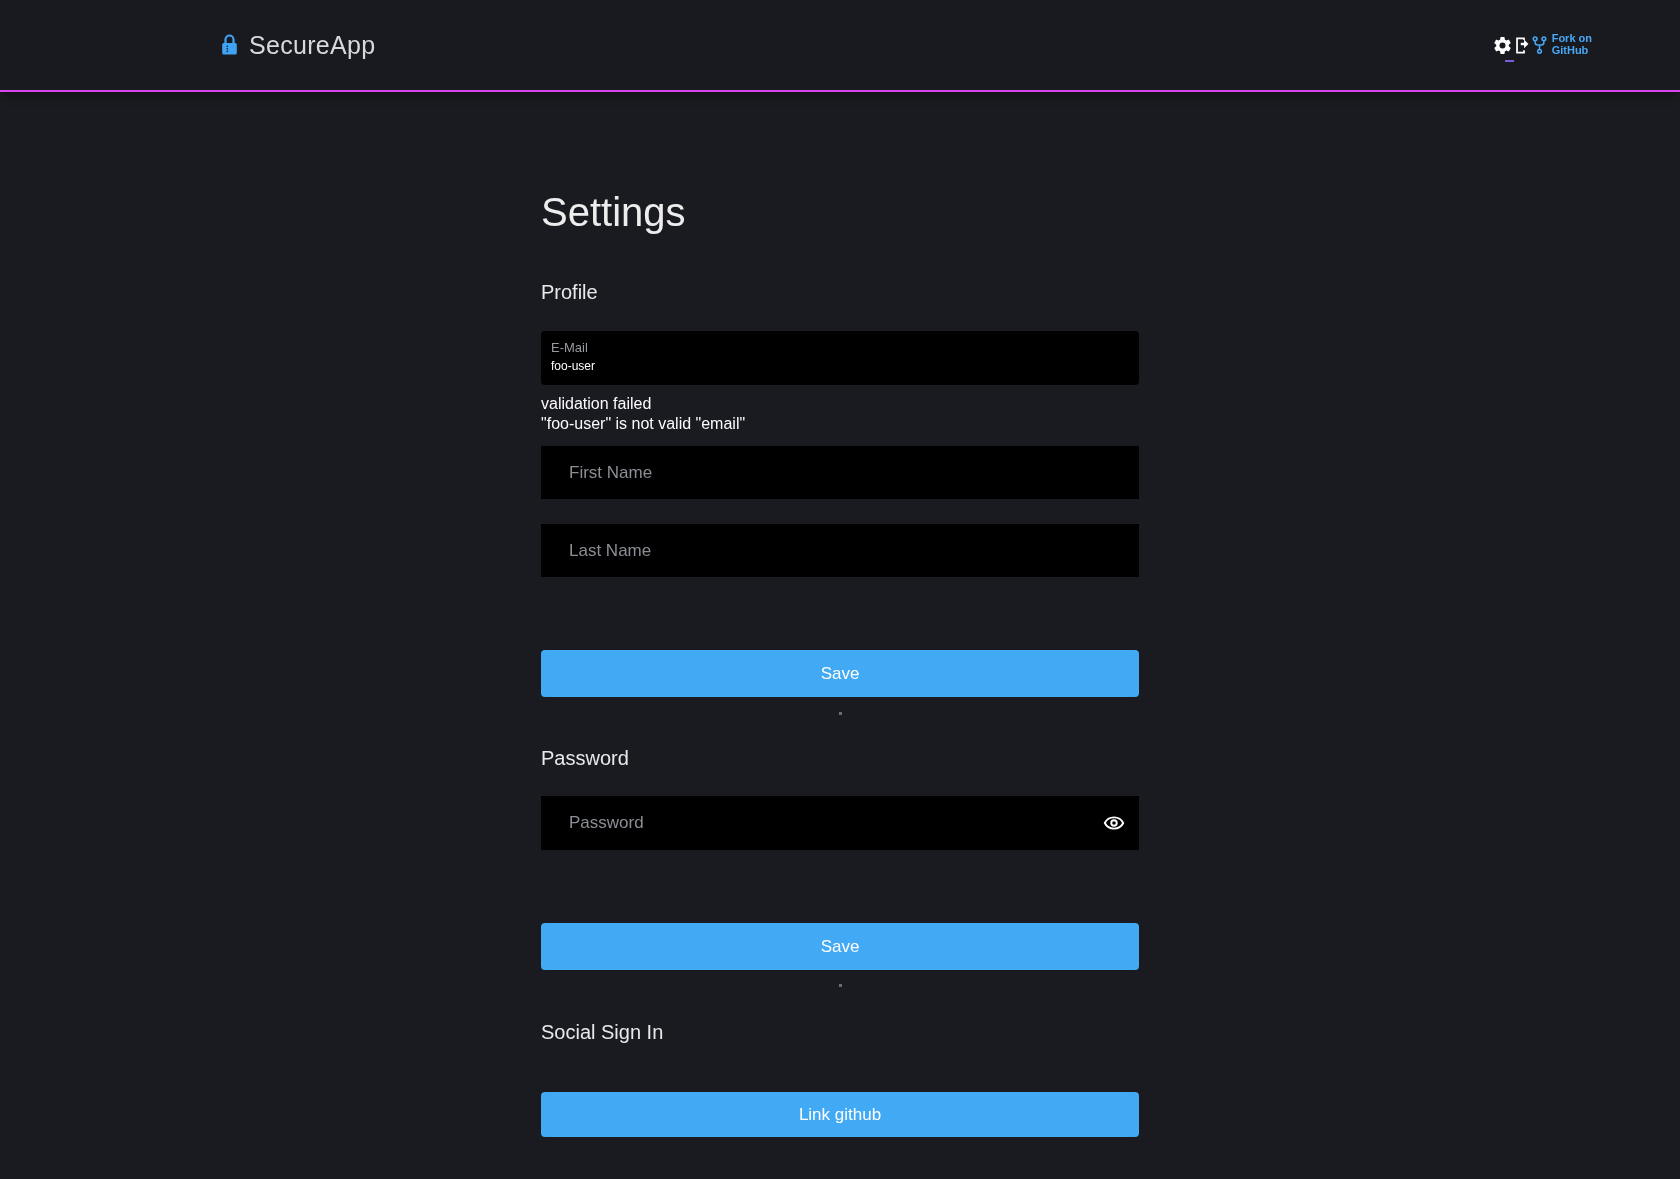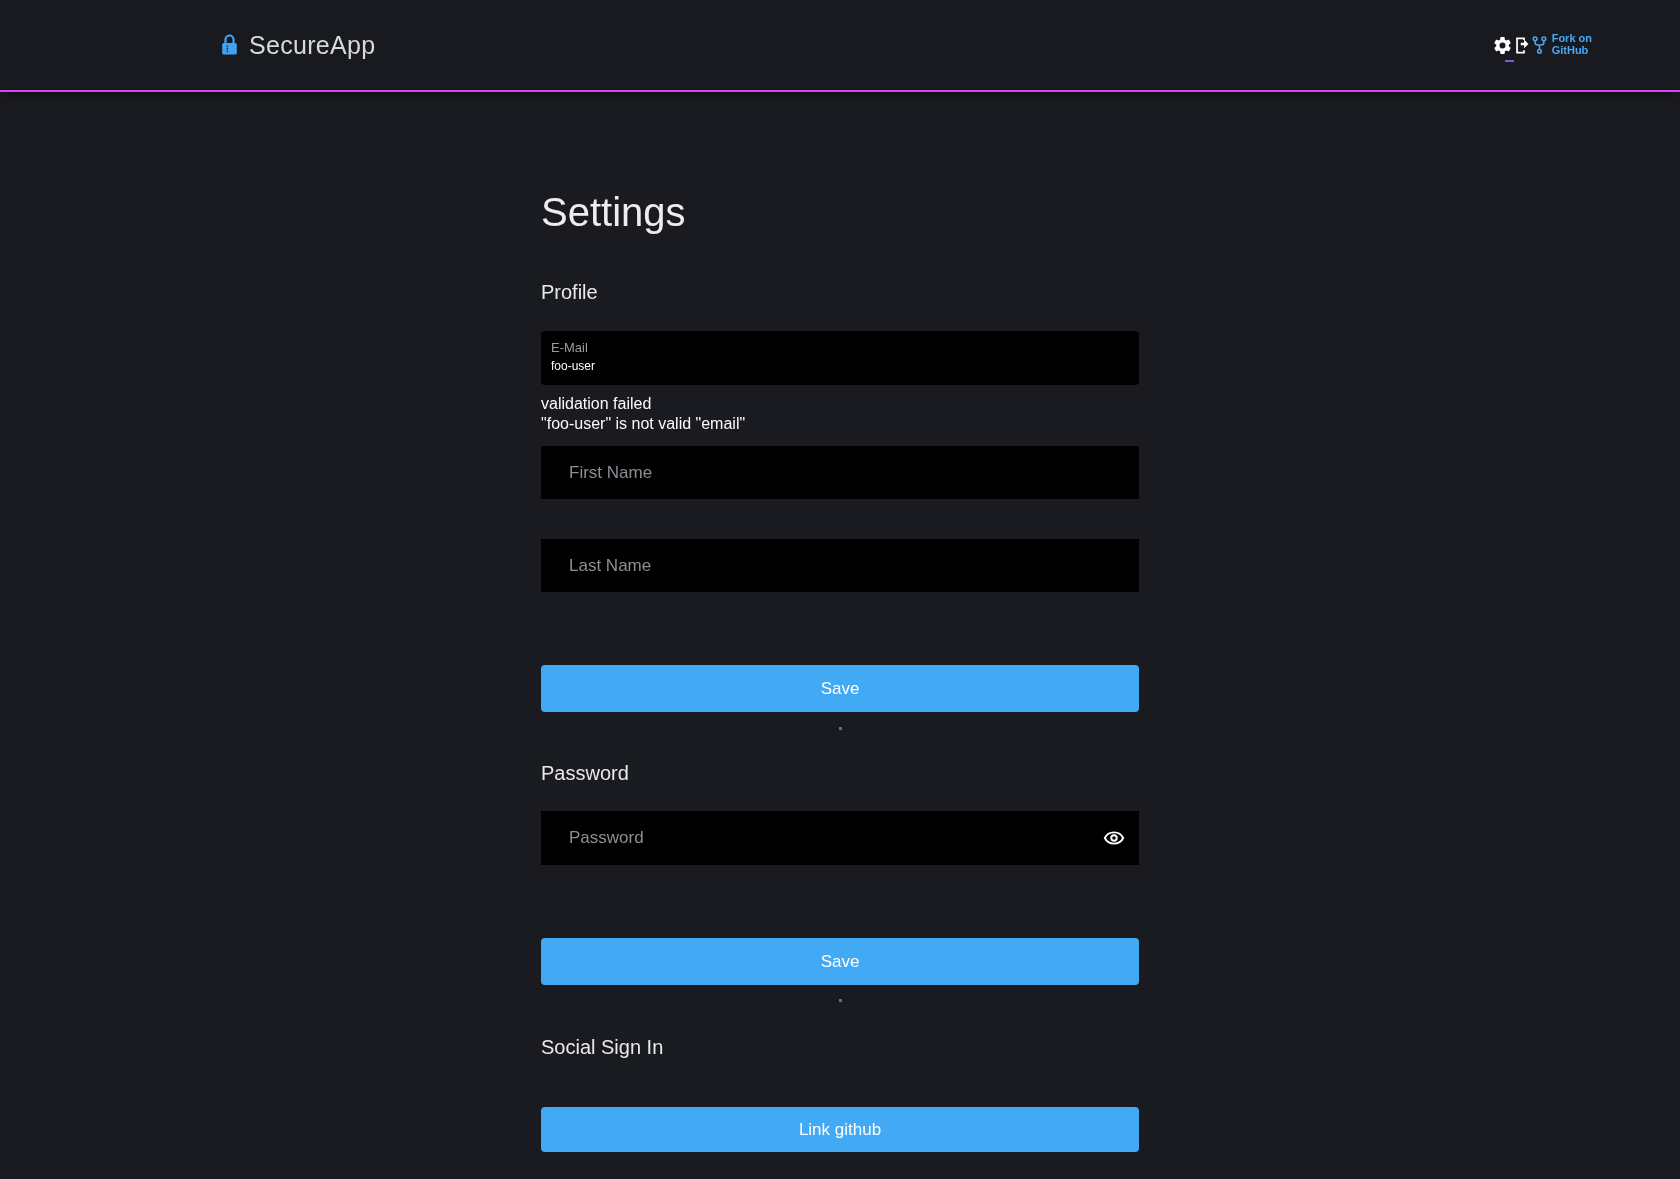--- a/index.html
+++ b/index.html
@@ -134,21 +134,21 @@
     border: none;
     border-radius: 0;
     padding: 0 28px;
     color: #fff;
     font-size: 17px;
     font-family: inherit;
     outline: none;
   }
   .text-input::placeholder { color: #8b8e94; opacity: 1; }
   .mt-first { margin-top: 12px; }
-  .mt-last  { margin-top: 40px; }
+  .mt-last  { margin-top: 25px; }
 
   .password-wrap {
     position: relative;
     margin-top: 26px;
   }
   .password-wrap .text-input { height: 54px; padding-right: 46px; }
   .eye-btn {
     position: absolute;
     right: 12px;
     top: 50%;

